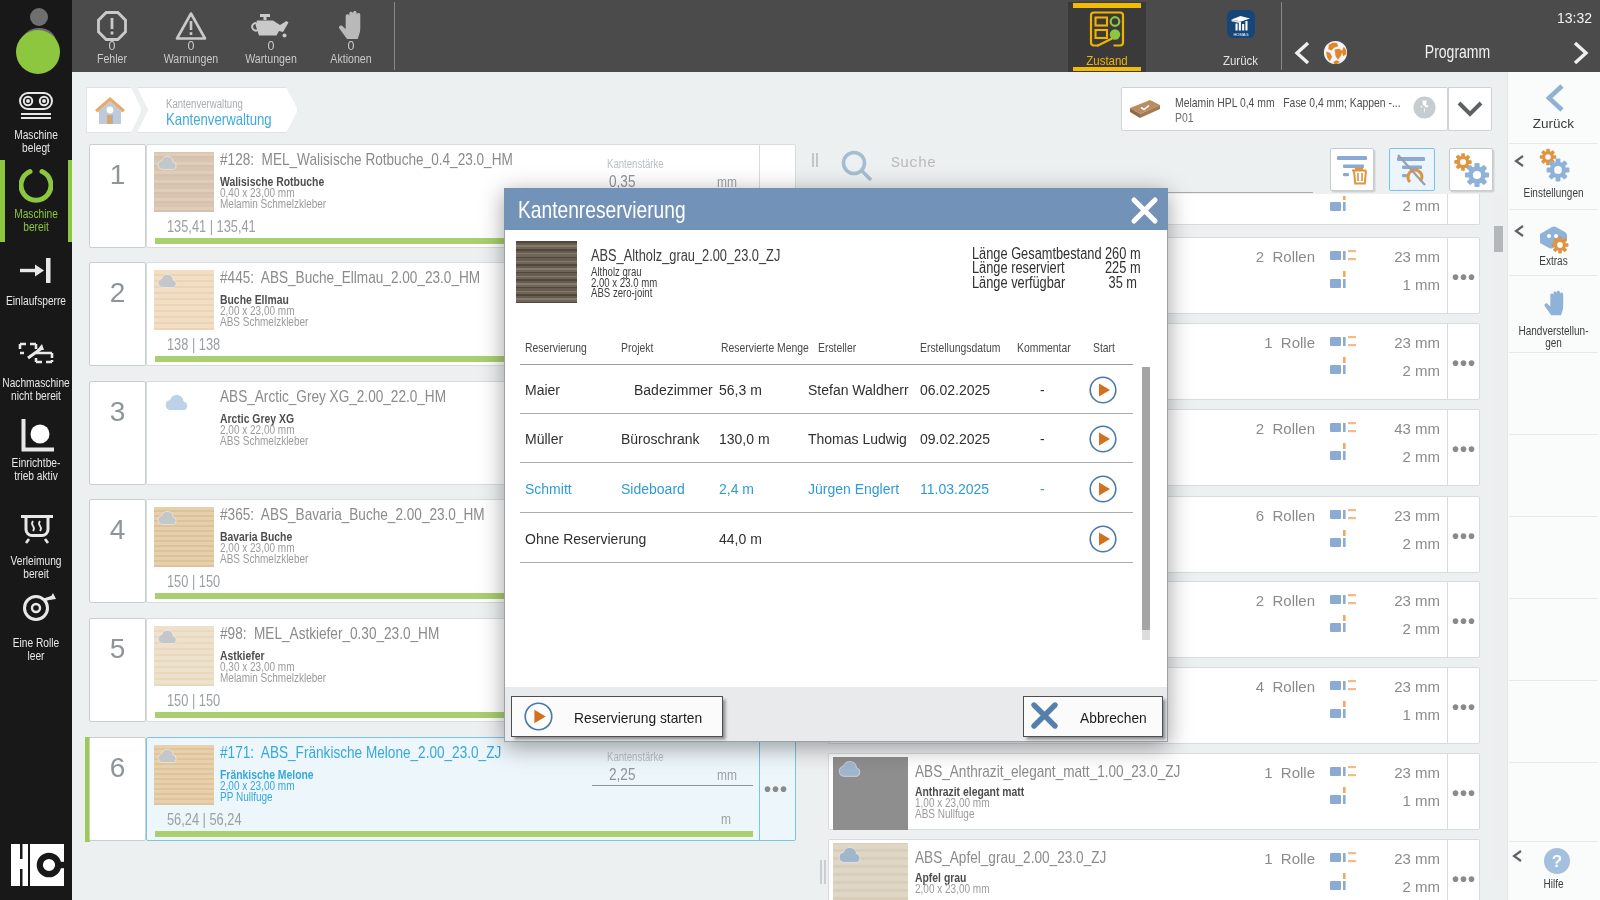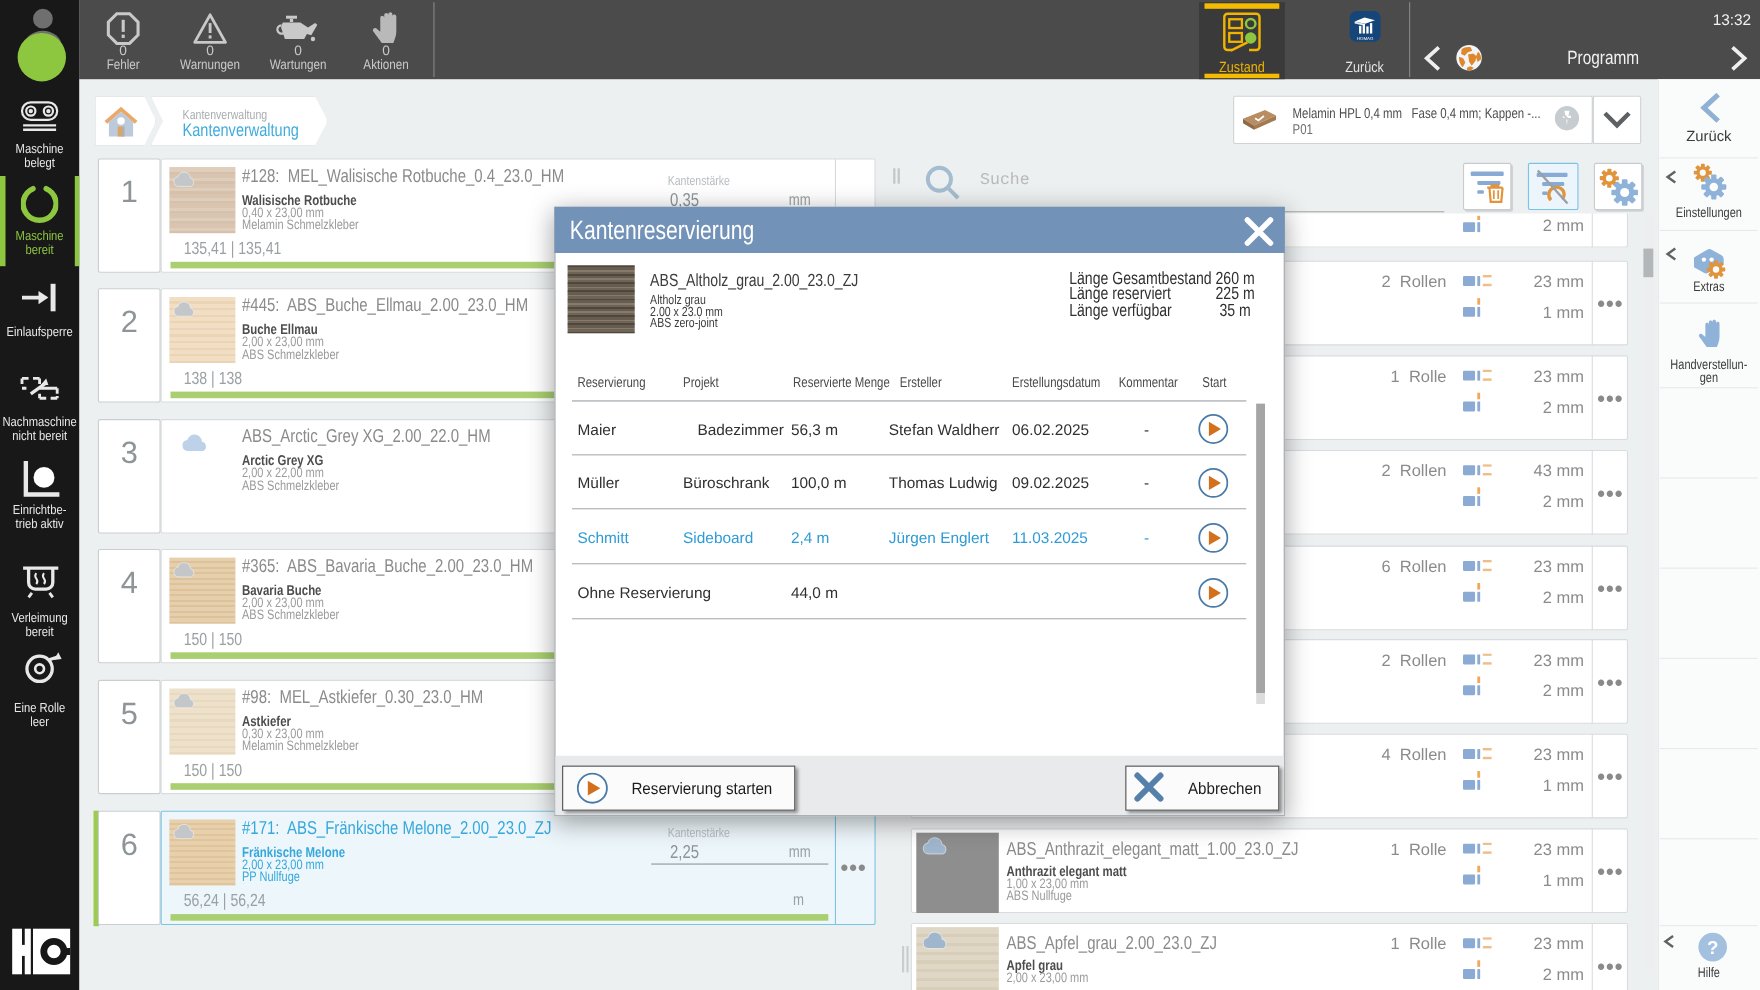--- a/index.html
+++ b/index.html
@@ -64,21 +64,21 @@
 <div class="tbitem" style="left:311px">
 <svg class="ab" style="left:23px;top:8px" width="34" height="34" viewBox="0 0 34 34">
         <path d="M13 31c-1.2-1.7-5.4-7.4-7.6-10.4-1.4-1.9 1.2-4.2 2.9-2.7l3.4 3V8.2c0-2.6 3.6-2.6 3.6 0V5.8c0-2.6 3.7-2.6 3.7 0V5c0-2.6 3.7-2.6 3.7 0v1.9c0-2.4 3.6-2.4 3.6.2V20c0 5-1.6 7.6-2.6 11z" fill="#b9b9b9"></path>
       </svg>
 <div class="num">0</div>
       <div class="lbl">Aktionen</div>
     </div>
 <div class="tbdiv" style="left:394px"></div>
 <div class="tbdiv" style="left:1118px"></div>
 <div class="tbdiv" style="left:1281px"></div>
-<div class="ab" style="left:1090px;top:2px;width:78px;height:70px;background:#3a3a3a;">
+<div class="ab" style="left:1068px;top:2px;width:78px;height:70px;background:#3a3a3a;">
 <div class="ab" style="left:5px;top:1px;width:68px;height:4.5px;background:#f5bb00;"></div>
 <div class="ab" style="left:5px;top:64.5px;width:68px;height:4.5px;background:#f5bb00;"></div>
 <svg class="ab" style="left:18px;top:8px" width="42" height="40" viewBox="0 0 42 40">
 <path d="M8 2.5 h26 a3 3 0 0 1 3 3 v27 a3 3 0 0 1-3 3 h-6.5 M12 35.5 H8 a3 3 0 0 1-3-3 V5.5 a3 3 0 0 1 3-3" fill="none" stroke="#f0b400" stroke-width="2.2"></path>
 <rect x="9.5" y="7.5" width="11.5" height="8" fill="none" stroke="#f0b400" stroke-width="2.1"></rect>
 <rect x="9.5" y="20" width="11.5" height="8" fill="none" stroke="#f0b400" stroke-width="2.1"></rect>
 <circle cx="29" cy="11.5" r="4.3" fill="none" stroke="#8dc63f" stroke-width="2.2"></circle>
 <circle cx="29" cy="24.5" r="5.2" fill="#8dc63f"></circle>
 <path d="M11 36 L26 28.5" stroke="#f0b400" stroke-width="2.2"></path>
 </svg>
@@ -668,21 +668,21 @@
 <div class="txt" style="left:719px;top:382px;font-size:14px;color:#303030;text-align:right;">56,3 m</div>
 <div class="txt" style="left:808px;top:382px;font-size:14px;color:#303030;">Stefan Waldherr</div>
 <div class="txt" style="left:920px;top:382px;font-size:14px;color:#303030;">06.02.2025</div>
 <div class="txt" style="left:1040px;top:382px;font-size:14px;color:#303030;">-</div>
 <svg class="ab" style="left:1089px;top:376px" width="28" height="28" viewBox="0 0 28 28">
       <circle cx="14" cy="14" r="12.8" fill="#fff" stroke="#4a7aa8" stroke-width="1.6"></circle>
       <path d="M10 7.5 L21 14 L10 20.5 z" fill="#d2701e"></path>
     </svg>
 <div class="txt" style="left:525px;top:431px;font-size:14px;color:#303030;">Müller</div>
 <div class="txt" style="left:621px;top:431px;font-size:14px;color:#303030;">Büroschrank</div>
-<div class="txt" style="left:719px;top:431px;font-size:14px;color:#303030;">100,0 m</div>
+<div class="txt" style="left:719px;top:431px;font-size:14px;color:#303030;">130,0 m</div>
 <div class="txt" style="left:808px;top:431px;font-size:14px;color:#303030;">Thomas Ludwig</div>
 <div class="txt" style="left:920px;top:431px;font-size:14px;color:#303030;">09.02.2025</div>
 <div class="txt" style="left:1040px;top:431px;font-size:14px;color:#303030;">-</div>
 <svg class="ab" style="left:1089px;top:425px" width="28" height="28" viewBox="0 0 28 28">
       <circle cx="14" cy="14" r="12.8" fill="#fff" stroke="#4a7aa8" stroke-width="1.6"></circle>
       <path d="M10 7.5 L21 14 L10 20.5 z" fill="#d2701e"></path>
     </svg>
 <div class="txt" style="left:525px;top:481px;font-size:14px;color:#2e9bd6;">Schmitt</div>
 <div class="txt" style="left:621px;top:481px;font-size:14px;color:#2e9bd6;">Sideboard</div>
 <div class="txt" style="left:719px;top:481px;font-size:14px;color:#2e9bd6;">2,4 m</div>

